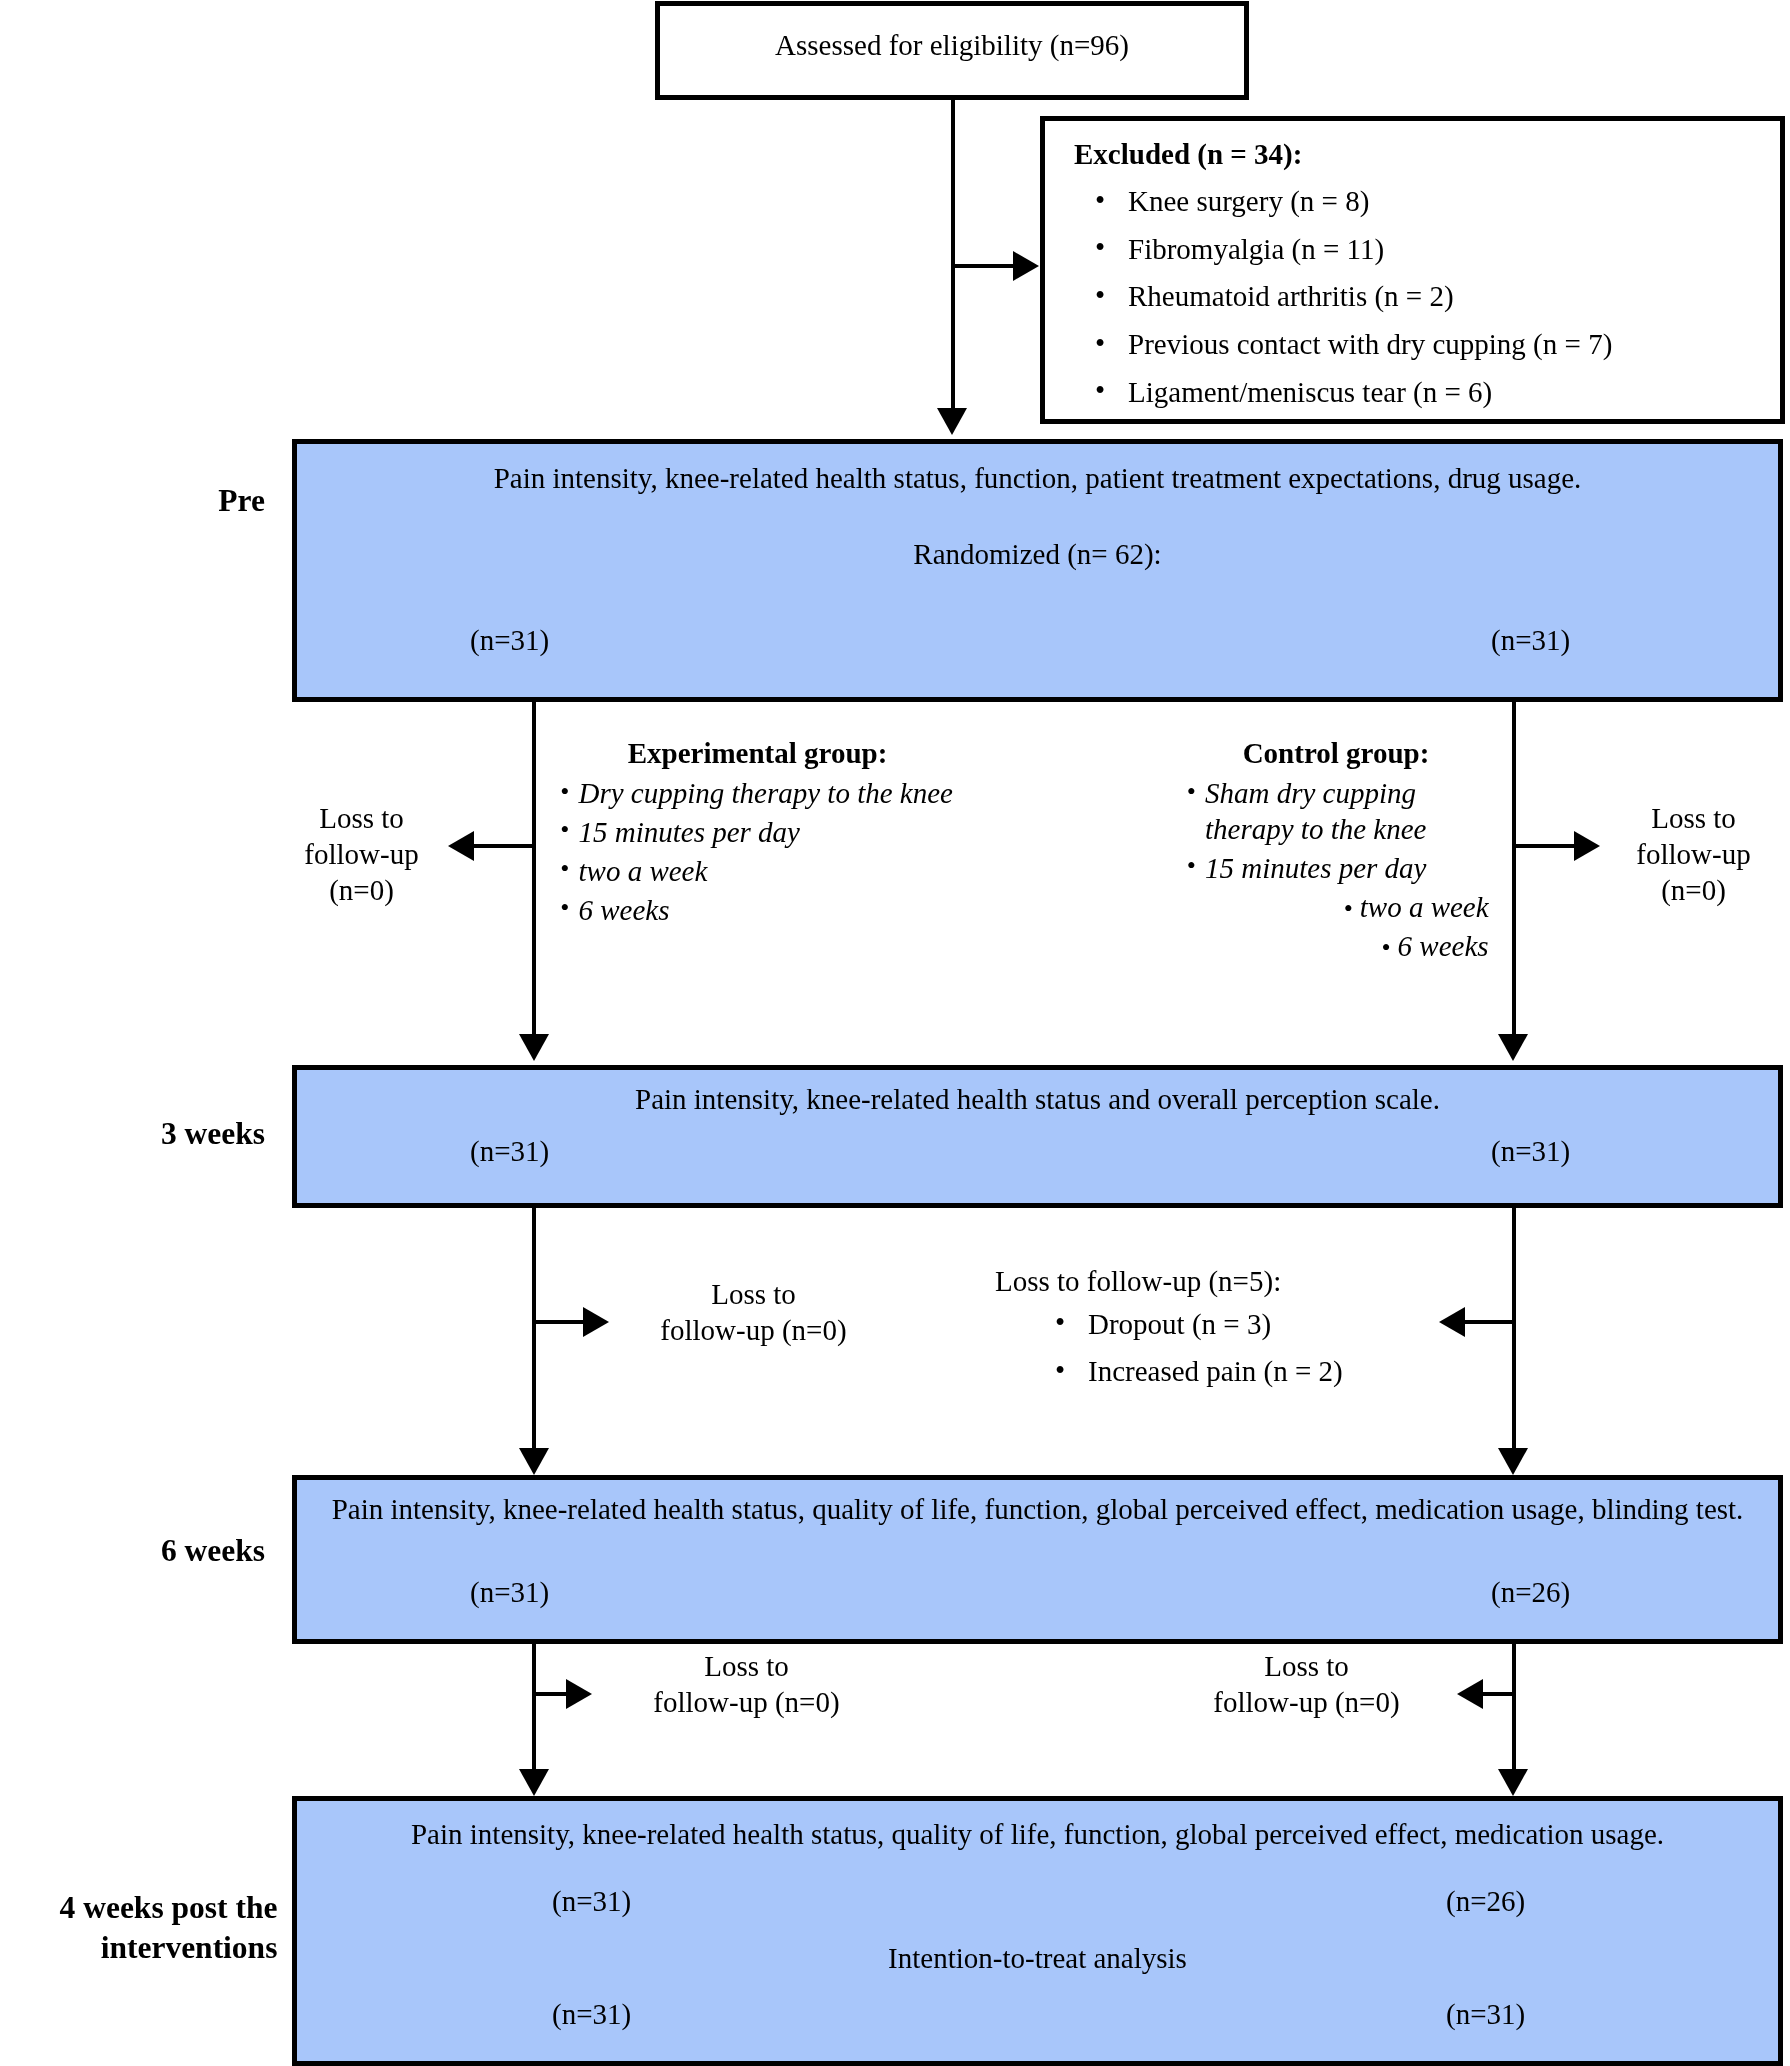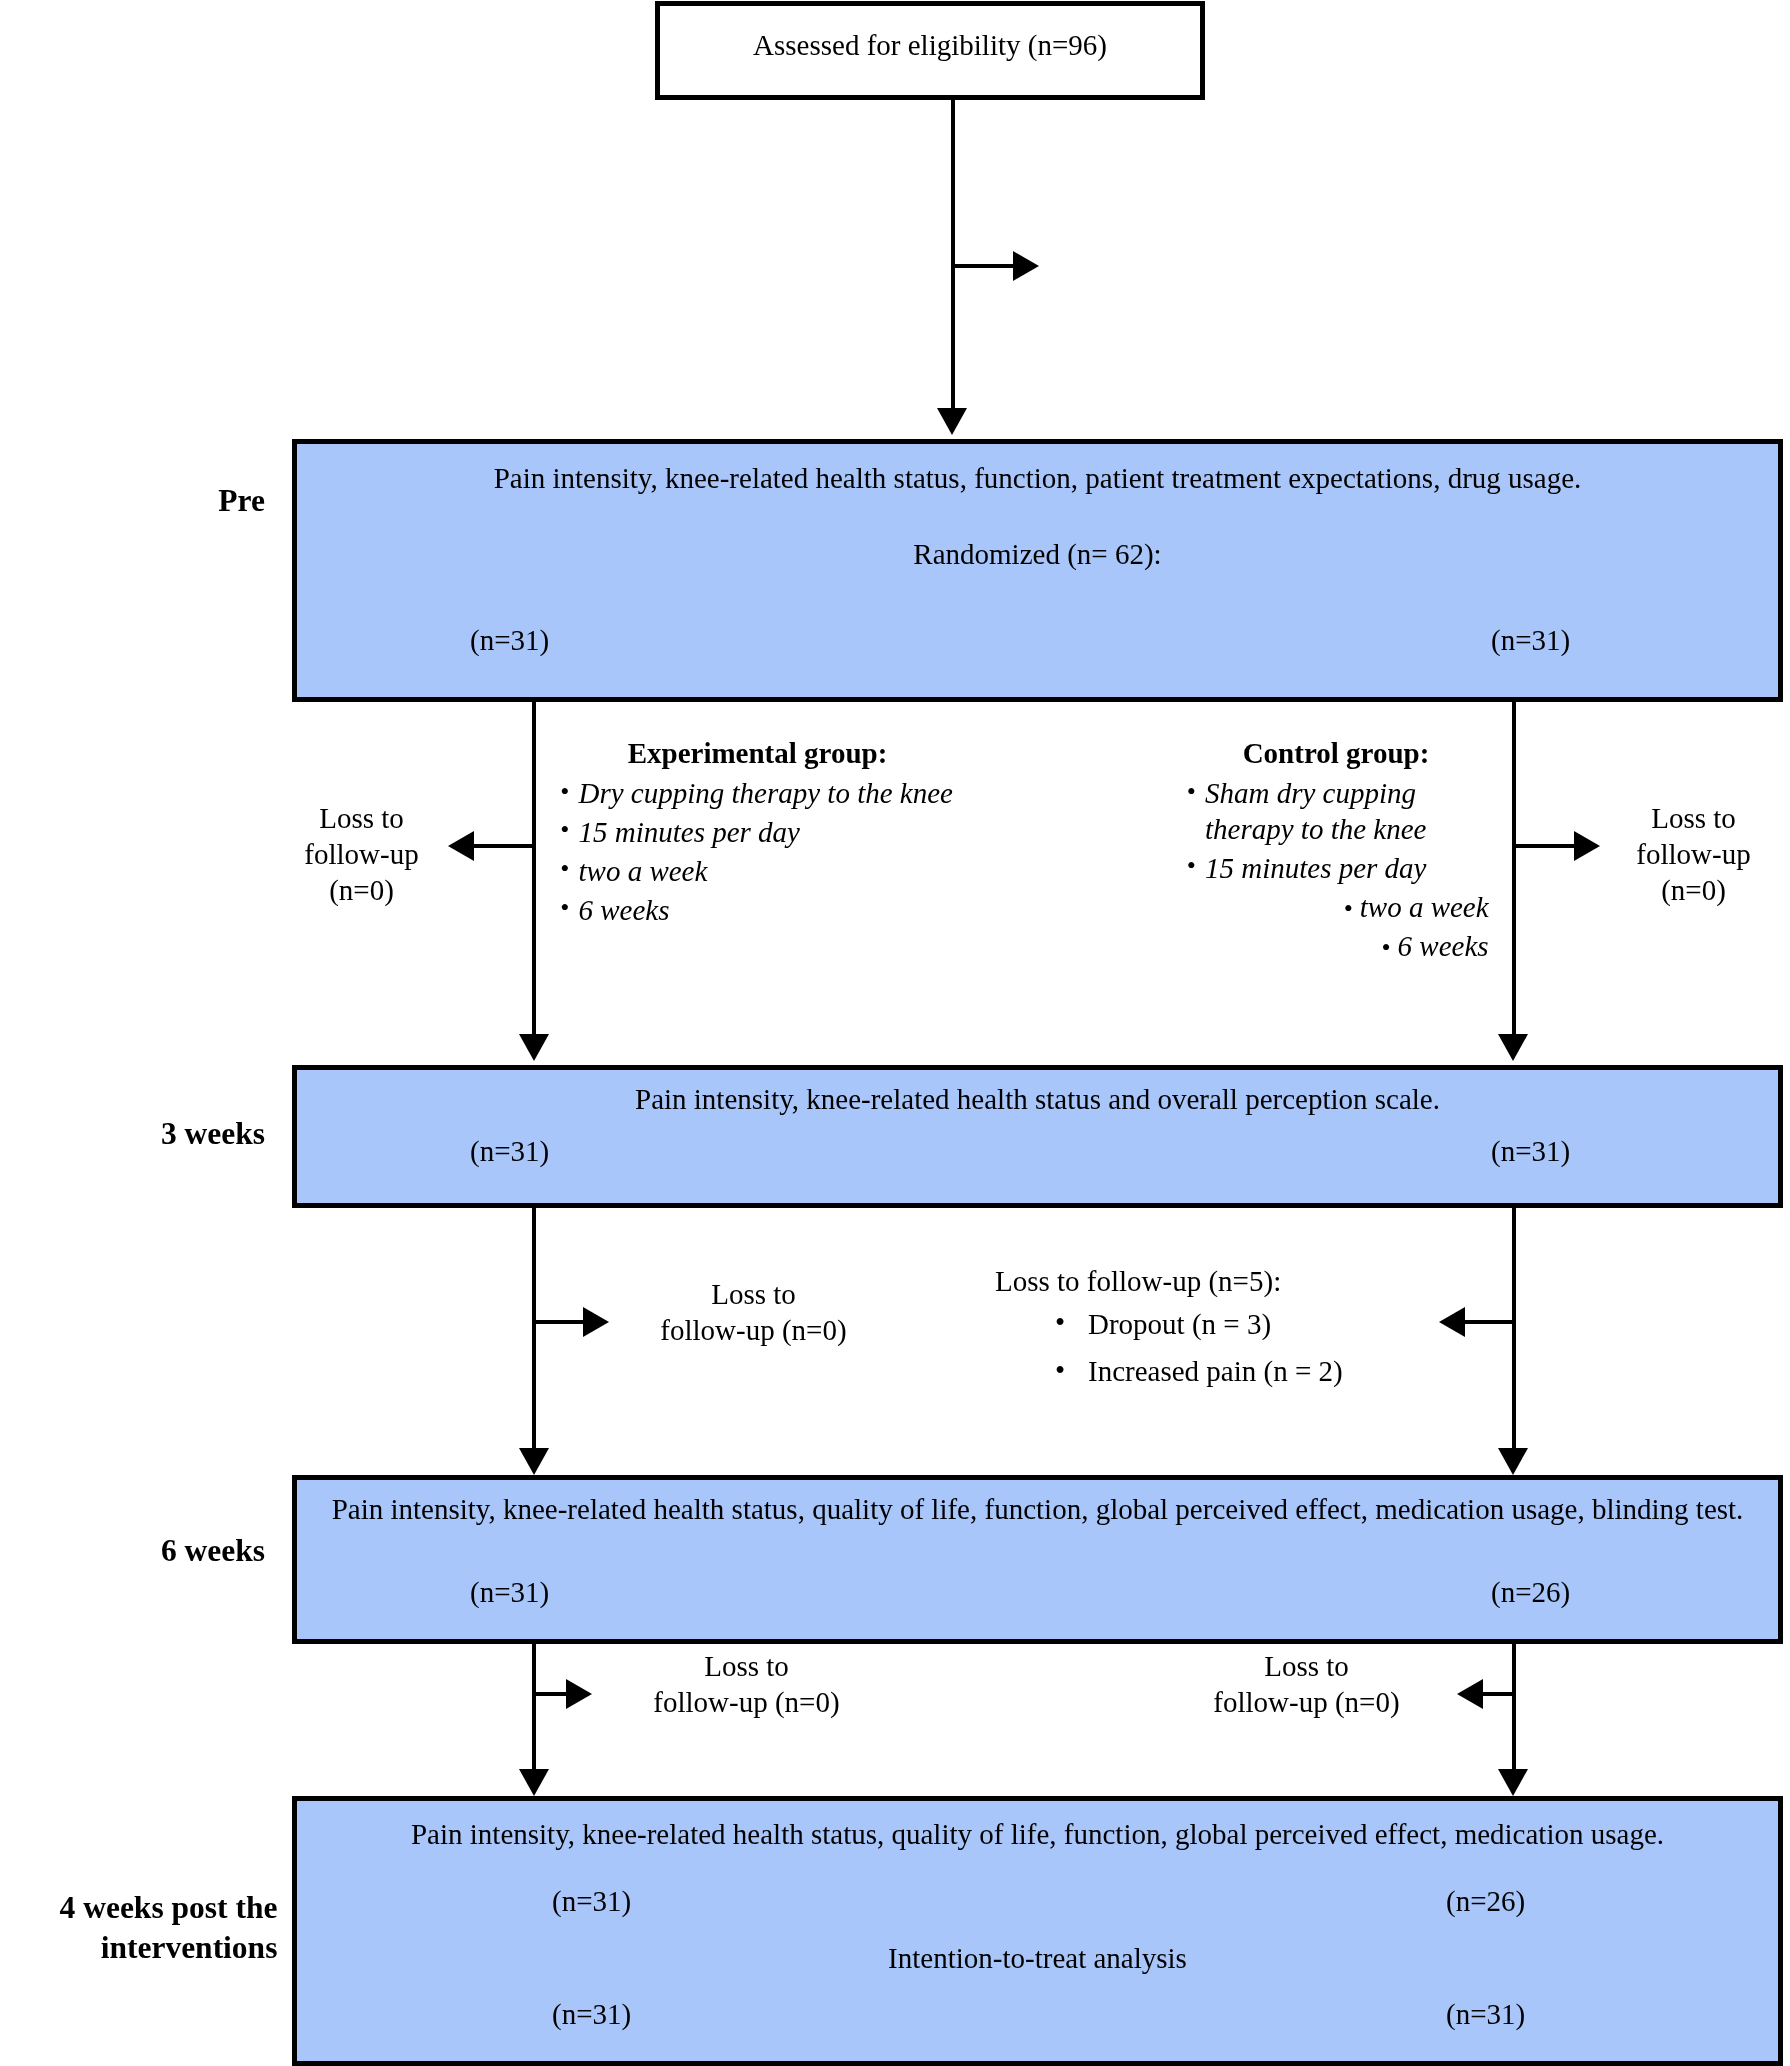--- a/index.html
+++ b/index.html
@@ -108,30 +108,40 @@
     border-top: 15px solid transparent;
     border-bottom: 15px solid transparent;
     border-right: 26px solid #000000;
   }
 </style>
 </head>
 <body>
 
 <div id="canvas">
 
-  <div class="abs wbox" style="left:655px; top:1.4px; width:550px; height:99px;">
+  <div class="abs wbox" style="left:655px; top:1.4px; width:594px; height:99px;">
     <div class="txt ctr" style="position:absolute; left:0; right:0; top:21.5px;">Assessed for eligibility (n=96)</div>
   </div>
 
   <div class="abs vline" style="left:951px; top:100px; width:3.6px; height:312px;"></div>
   <div class="abs arrow-down" style="left:937px; top:408px;"></div>
 
   <div class="abs hline" style="left:955px; top:264px; width:62px; height:3.6px;"></div>
   <div class="abs arrow-right" style="left:1013px; top:251px;"></div>
 
+  <div class="abs wbox" style="left:1040px; top:116px; width:745px; height:308px;">
+    <div class="txt bold" style="position:absolute; left:29px; top:15.8px;">Excluded (n = 34):</div>
+    <ul class="dotlist" style="position:absolute; left:29px; top:62px; right:8.6px;">
+      <li>Knee surgery (n = 8)</li>
+      <li>Fibromyalgia (n = 11)</li>
+      <li>Rheumatoid arthritis (n = 2)</li>
+      <li>Previous contact with dry cupping (n = 7)</li>
+      <li>Ligament/meniscus tear (n = 6)</li>
+    </ul>
+  </div>
 
   <div class="abs stage-label" style="left:29px; top:481px; width:236px;">Pre</div>
 
   <div class="abs bbox" style="left:292px; top:439px; width:1491px; height:263px;">
     <div class="txt ctr" style="position:absolute; left:17px; right:17px; top:16.5px;">Pain intensity, knee-related health status, function, patient treatment expectations, drug usage.</div>
     <div class="txt ctr" style="position:absolute; left:17px; right:17px; top:93px;">Randomized (n= 62):</div>
     <div class="txt" style="position:absolute; left:173px; top:179px;">(n=31)</div>
     <div class="txt" style="position:absolute; left:1194px; top:179px;">(n=31)</div>
   </div>
 

